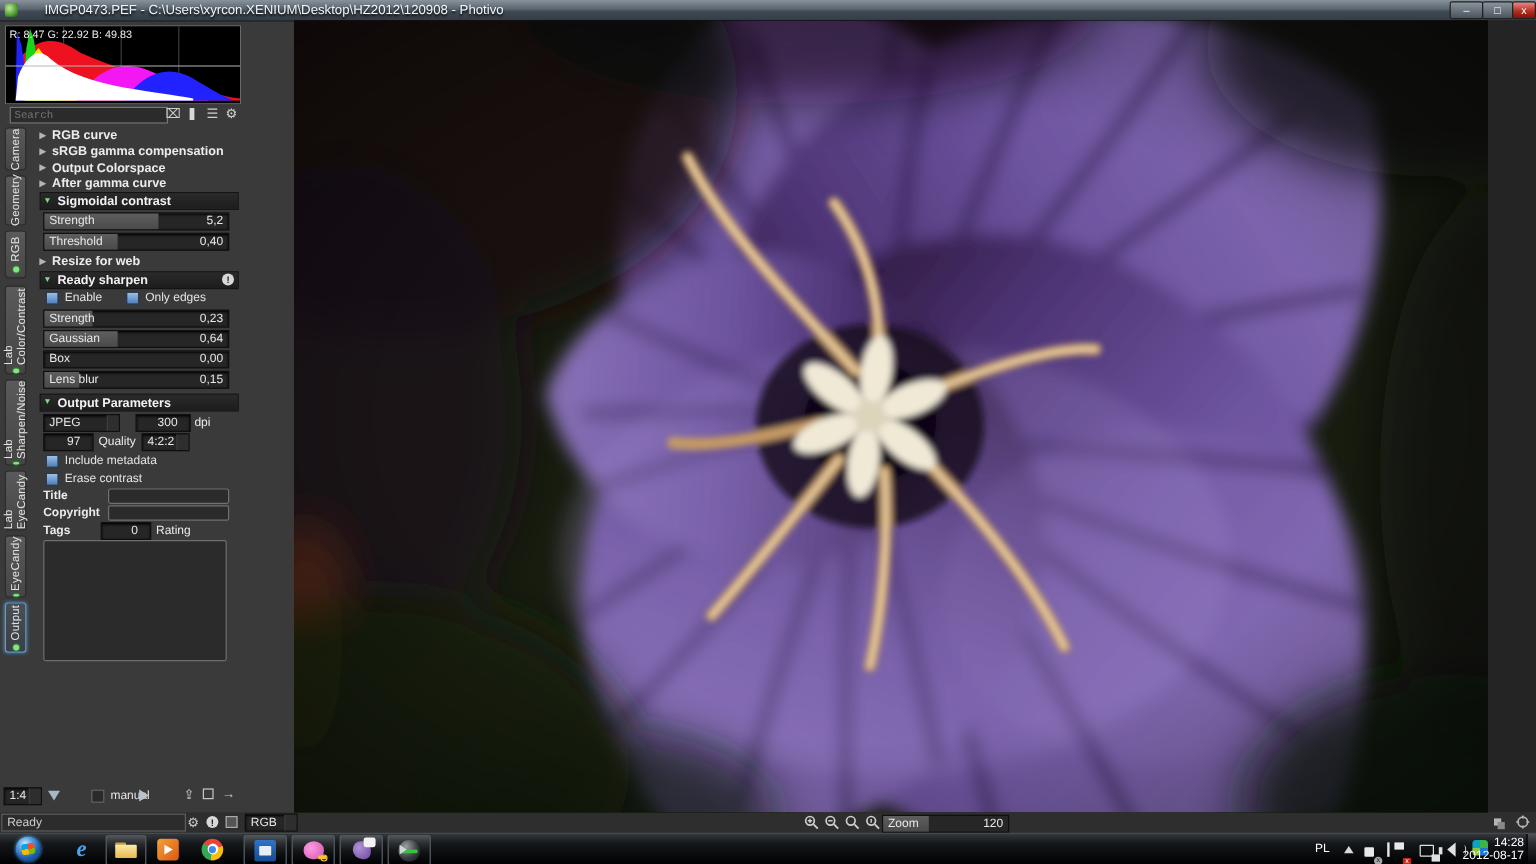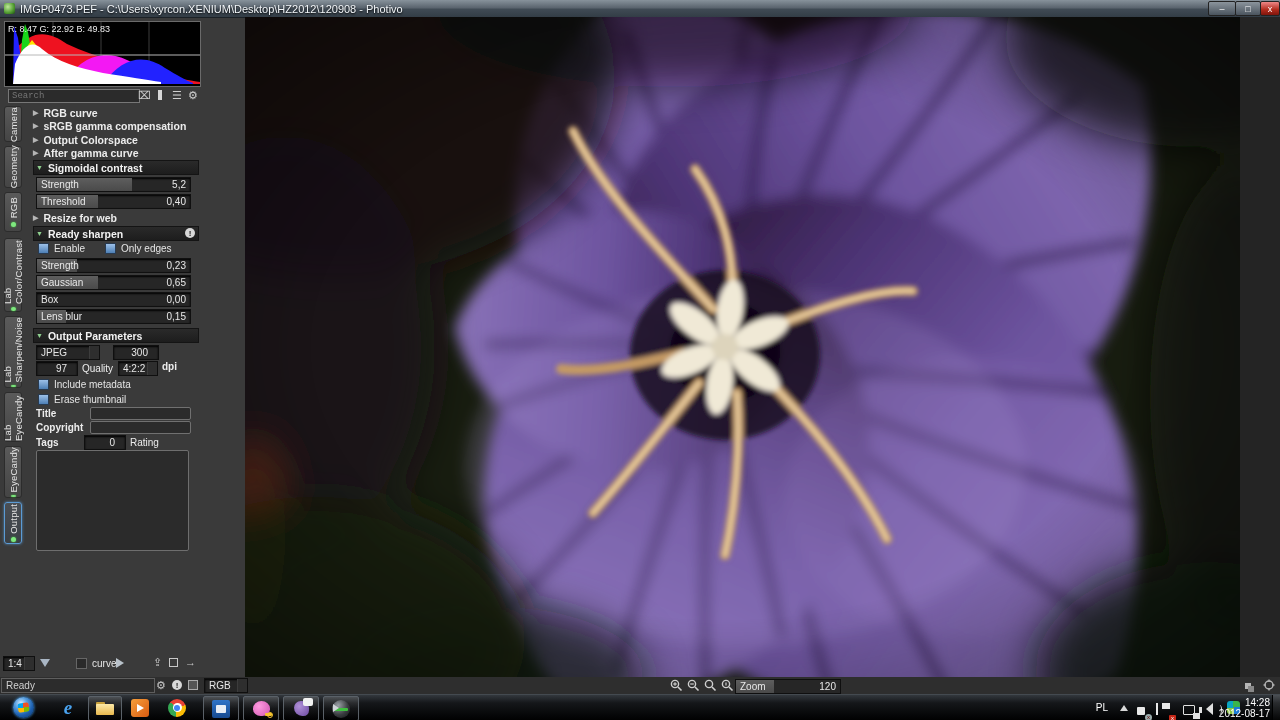--- a/index.html
+++ b/index.html
@@ -2,21 +2,21 @@
 <html><head>
 <meta charset="utf-8">
 <style>
   html,body{margin:0;padding:0;background:#000;}
   #stage{position:relative;width:1280px;height:720px;overflow:hidden;
          font-family:"Liberation Sans",sans-serif;background:#3a3a3a;
          -webkit-font-smoothing:antialiased;}
   
   #titlebar{position:absolute;left:0;top:0;width:1280px;height:17px;
     background:linear-gradient(#87929b,#5b656f 45%,#3f4a54 55%,#333d46);
-    border-bottom:1px solid #1b2126;display:flex;align-items:center;}
+    border-bottom:1px solid #1b2126;display:flex;align-items:center;gap:17px;}
   #appicon{width:11px;height:11px;margin:0 5px 0 4px;border-radius:2px;
     background:radial-gradient(circle at 35% 35%,#bfe89a,#4f9b2f 60%,#1d4d12);}
   #titletext{font-size:11px;color:#f2f6f9;text-shadow:0 1px 2px #000;}
   .winbtn{position:absolute;top:1px;height:13px;border-radius:2px;
     display:flex;align-items:center;justify-content:center;
     font-size:9px;color:#fff;border:1px solid #222;}
   #btn-min{left:1208px;width:26px;background:linear-gradient(#8b949c,#4a545e);}
   #btn-max{left:1235px;width:24px;background:linear-gradient(#8b949c,#4a545e);}
   #btn-close{left:1260px;width:18px;background:linear-gradient(#e88,#b02a1c 60%,#7e150c);}
   
@@ -229,21 +229,21 @@
     <span>Only edges</span>
     </div>
   <div class="sl" style="top:258px">
     <div class="fill" style="width: 26%;"></div>
     <span class="lab">Strength</span>
     <span class="val">0,23</span>
     </div>
   <div class="sl" style="top:275px">
     <div class="fill" style="width: 40%;"></div>
     <span class="lab">Gaussian</span>
-    <span class="val">0,65</span>
+    <span class="val">0,64</span>
     </div>
   <div class="sl" style="top:292px">
     <div class="fill" style="width: 0%;"></div>
     <span class="lab">Box</span>
     <span class="val">0,00</span>
     </div>
   <div class="sl" style="top:309px">
     <div class="fill" style="width: 19%;"></div>
     <span class="lab">Lens blur</span>
     <span class="val">0,15</span>
@@ -254,38 +254,38 @@
     <span>Output Parameters</span>
     </div>
 
   <div class="combo" style="left:36px;top:345px;width:62px">
     <span class="ct">JPEG</span>
     <span class="cd"></span>
     </div>
   <div class="spin" style="left:113px;top:345px;width:44px">
     <span class="st">300</span>
     </div>
-  <span class="flabel" style="left:162px;top:361px;font-weight:bold">dpi</span>
+  <span class="flabel" style="left:162px;top:347px;font-weight:normal">dpi</span>
 
   <div class="spin" style="left:36px;top:361px;width:40px">
     <span class="st">97</span>
     </div>
   <span class="flabel" style="left:82px;top:363px;font-weight:normal">Quality</span>
   <div class="combo" style="left:118px;top:361px;width:38px">
     <span class="ct">4:2:2</span>
     <span class="cd"></span>
     </div>
 
   <div class="cbrow" style="left:38px;top:379px">
     <span class="cb"></span>
     <span>Include metadata</span>
     </div>
   <div class="cbrow" style="left:38px;top:394px">
     <span class="cb"></span>
-    <span>Erase thumbnail</span>
+    <span>Erase contrast</span>
     </div>
 
   <span class="flabel" style="left:36px;top:408px">Title</span>
   <div class="tinput" style="left:90px;top:407px;width:99px"></div>
   <span class="flabel" style="left:36px;top:422px">Copyright</span>
   <div class="tinput" style="left:90px;top:421px;width:99px"></div>
 
   <span class="flabel" style="left:36px;top:437px">Tags</span>
   <div class="spin" style="left:84px;top:435px;width:40px">
     <span class="st">0</span>
@@ -294,21 +294,21 @@
   <div id="tagsarea"></div>
 
   <div id="piperow">
     <div class="combo" style="left:3px;top:0;width:30px">
       <span class="ct">1:4</span>
       <span class="cd"></span>
       </div>
     <span class="tri-down" style="left:40px;top:3px"></span>
     <div class="cbrow" style="left:76px;top:2px">
       <span class="cb off"></span>
-      <span>curve</span>
+      <span>manual</span>
       </div>
     <span class="tri-right" style="left:116px;top:2px"></span>
     <span class="mini-icon" style="left:153px;top:0">⇪</span>
     <span class="mini-icon" style="left:169px;top:1px">
       <span style="display:inline-block;width:7px;height:7px;border:1px solid #c8c8c8"></span></span>
     <span class="mini-icon" style="left:185px;top:0">→</span>
   </div>
 
   <div id="viewport">
     <svg width="995" height="660" viewBox="0 0 995 660">

